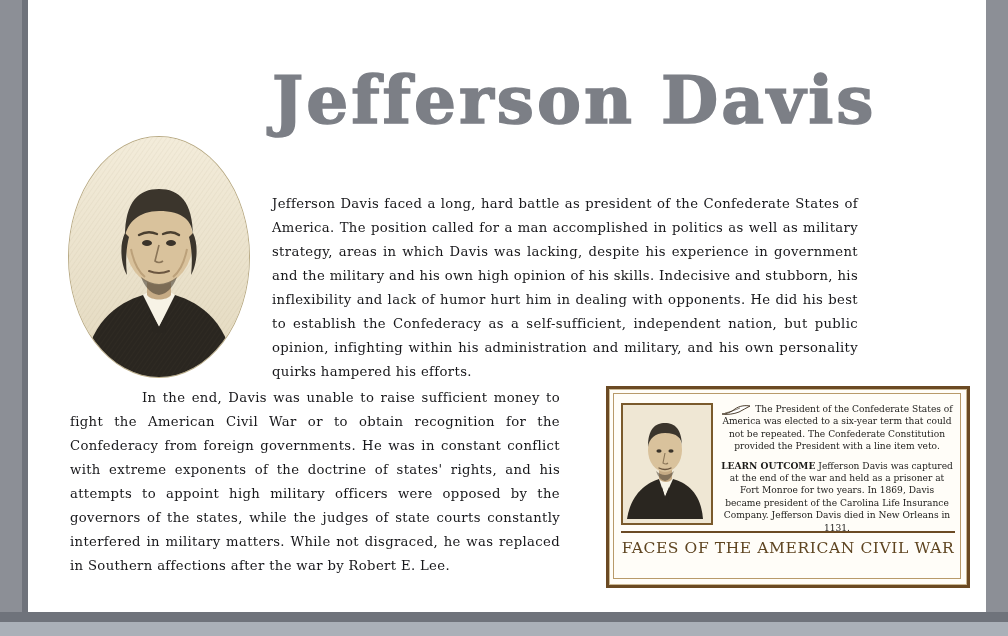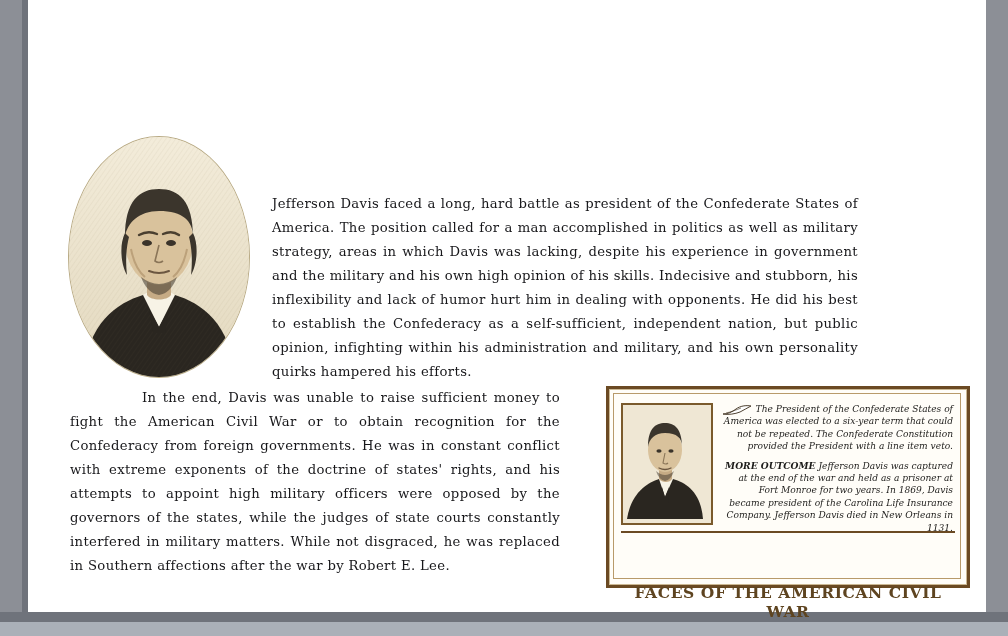--- a/index.html
+++ b/index.html
@@ -156,45 +156,43 @@
     overflow: hidden;
   }
   .card-text {
     position: absolute;
     left: 112px; top: 14px;
     width: 232px;
     font-family: "DejaVu Serif", "Liberation Serif", serif;
     font-size: 9.1px;
     line-height: 12.4px;
     color: #1d1c1a;
-    text-align: right;
-    font-style: italic;
+    text-align: center;
   }
   .card-text .p1 { margin: 0 0 7px 0; }
   .card-text .p2 { margin: 0; }
   .card-text .lead { font-weight: bold; }
   .quill {
     display: inline-block;
     width: 30px;
     height: 10px;
     vertical-align: middle;
     margin-right: 4px;
   }
   .card-footer {
     position: absolute;
     left: 12px; top: 150px;
     width: 334px;
     font-family: "DejaVu Serif", "Liberation Serif", serif;
-    font-weight: bold;
+    font-weight: normal;
     font-size: 15.5px;
     letter-spacing: 0.6px;
     color: #5e4420;
     text-align: center;
     text-transform: uppercase;
-    margin-top: 44px;
   }
   .card-rule {
     position: absolute;
     left: 12px; top: 142px;
     width: 334px;
     height: 2px;
     background: #6b4a23;
   }
 </style>
 </head>
@@ -203,20 +201,21 @@
 <div class="page">
 
   <div class="left-bar">
     <div class="left-bar-inner"></div>
   </div>
   <div class="right-bar"></div>
   <div class="bottom-bar-dark"></div>
   <div class="bottom-bar-light"></div>
 
 
+  <div class="title">Jefferson Davis</div>
 
   <div class="portrait-wrap">
     <div class="portrait-oval">
       <svg class="portrait-svg" width="180" height="240" viewBox="0 0 180 240">
         <defs>
           <linearGradient id="bgG" x1="0" y1="0" x2="0" y2="1">
             <stop offset="0%" stop-color="#f3ecda"></stop>
             <stop offset="100%" stop-color="#e3d9bf"></stop>
           </linearGradient>
           <pattern id="hatch" width="4" height="4" patternUnits="userSpaceOnUse" patternTransform="rotate(35)">
@@ -282,20 +281,20 @@
         <path d="M36 63 q6 3 12 0" stroke="#6b5640" stroke-width="1.3" fill="none" stroke-linecap="round"></path>
         <path d="M33 66 q9 8 18 0 q-3 9 -9 10 q-6 -1 -9 -10 Z" fill="#3f382d" opacity="0.5"></path>
       </svg>
     </div>
 
     <div class="card-text">
       <p class="p1"><span class="quill"><svg width="30" height="10" viewBox="0 0 30 10">
               <path d="M1 9 C6 9 10 7 14 4 C18 1 24 0 29 1 C25 3 22 5 18 7 C13 9 6 10 1 9 Z" fill="#ffffff" stroke="#3b2d1b" stroke-width="0.9"></path>
               <path d="M4 8 C9 7 14 5 19 3" stroke="#3b2d1b" stroke-width="0.6" fill="none"></path>
             </svg></span><span>The President of the Confederate States of America was elected to a six-year term that could not be repeated. The Confederate Constitution provided the President with a line item veto.</span></p>
-      <p class="p2"><span class="lead">MORE OUTCOME</span> <span>Jefferson Davis was captured at the end of the war and held as a prisoner at Fort Monroe for two years. In 1869, Davis became president of the Carolina Life Insurance Company. Jefferson Davis died in New Orleans in 1131.</span></p>
+      <p class="p2"><span class="lead">LEARN OUTCOME</span> <span>Jefferson Davis was captured at the end of the war and held as a prisoner at Fort Monroe for two years. In 1869, Davis became president of the Carolina Life Insurance Company. Jefferson Davis died in New Orleans in 1131.</span></p>
     </div>
 
     <div class="card-rule"></div>
     <div class="card-footer">FACES OF THE AMERICAN CIVIL WAR</div>
   </div>
 
 </div>
 
 </body></html>

